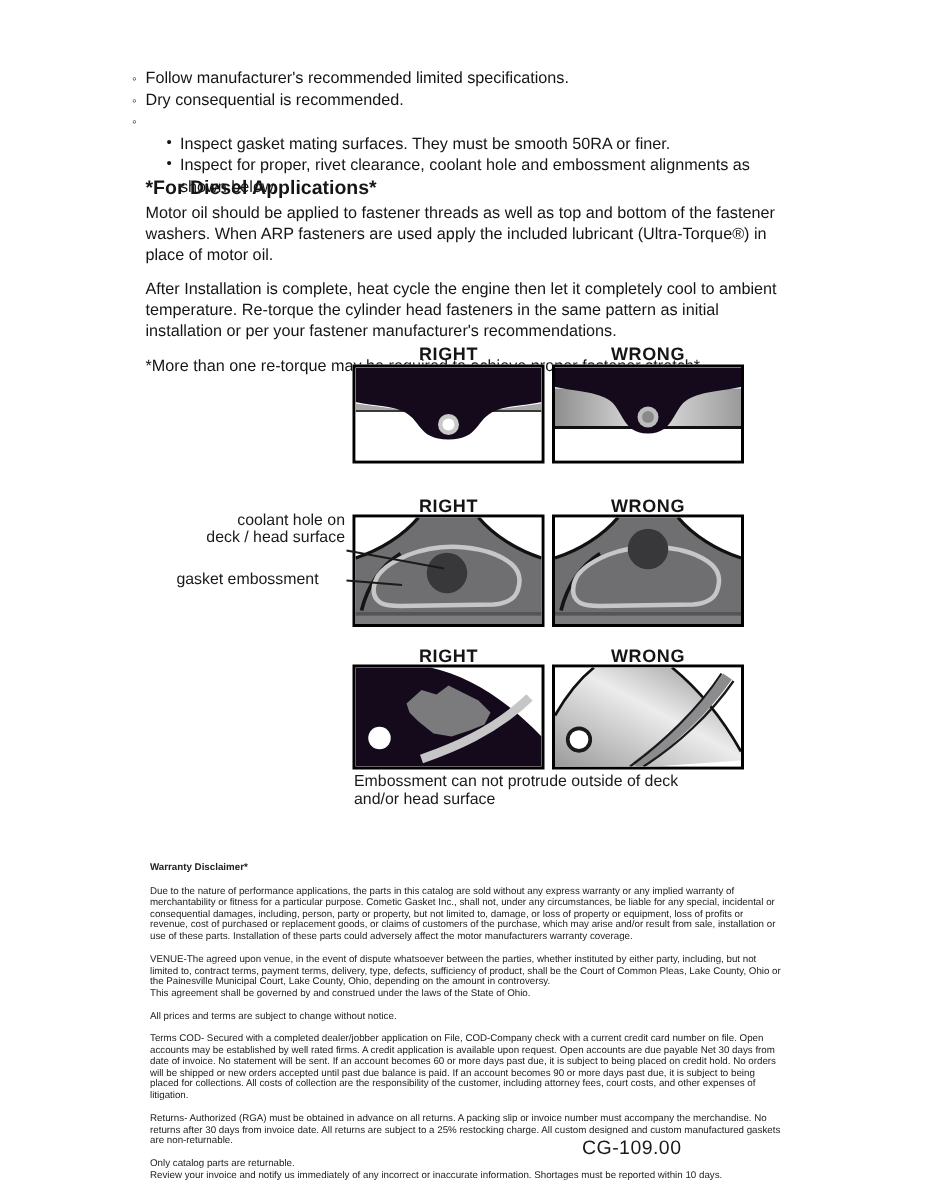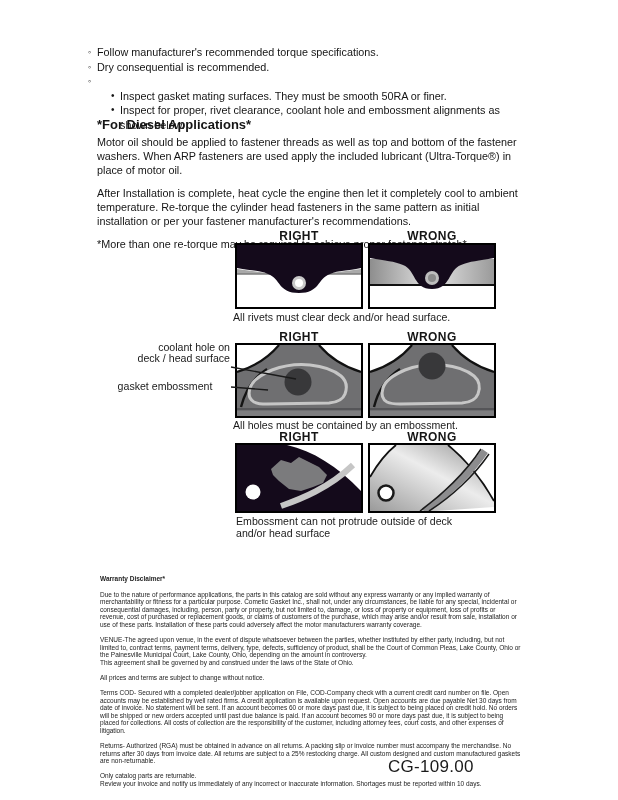--- a/index.html
+++ b/index.html
@@ -31,34 +31,34 @@
   .callout{
     position:absolute; font-size:10.6px; line-height:11px; text-align:right; color:#1a1a1a;
   }
   .leader{position:absolute; pointer-events:none;}
   .footer{
     position:absolute; left:100px; top:575px; width:422px;
     font-size:6.5px; line-height:7.6px; color:#222;
   }
   .footer .fh{font-weight:bold; margin:0 0 8px 0;}
   .footer p{margin:0 0 7.5px 0;}
-  .docnum{position:absolute; left:388px; top:757px; font-size:17px; color:#1a1a1a; letter-spacing:.3px;}
+  .docnum{position:absolute; left:388px; top:757px; font-size:13px; color:#1a1a1a; letter-spacing:.3px;}
   
   .fill-gasket{fill:var(--gasket-black,#140a1b);}
 </style>
 </head>
 <body>
 
 <div class="page">
 
 
   <div class="bullets">
     <div class="b-row">
       <span class="marker">◦</span>
-      <span>Follow manufacturer's recommended torque specifications.</span>
+      <span>Follow manufacturer's recommended limited specifications.</span>
     </div>
     <div class="b-row">
       <span class="marker">◦</span>
       <span>Dry consequential is recommended.</span>
     </div>
     <div class="b-row">
       <span class="marker">◦</span>
     </div>
     <div class="b-row b-sub">
       <span class="marker">•</span>
@@ -101,21 +101,20 @@
         </linearGradient>
       </defs>
       <rect width="124" height="62" fill="#fff"></rect>
       <rect y="14" width="124" height="26" fill="url(#g1)"></rect>
       <path d="M0,40 H124" stroke="#111" stroke-width="2"></path>
       <path class="fill-gasket" d="M0,0 H124 V13 C108,16 100,16 91,20 C78,25 81,44 62,44 C43,44 46,25 33,20 C24,16 16,16 0,13 Z"></path>
       <circle cx="62" cy="33" r="7" fill="#bdbdbd"></circle>
       <circle cx="62" cy="33" r="4" fill="#8a8a8a"></circle>
     </svg>
   </div>
-  <div class="caption" style="left:233px; top:312px; width:280px;">All rivets must clear deck and/or head surface.</div>
 
   <div class="dlabel" style="left:235px; top:330px;">RIGHT</div>
   <div class="dlabel" style="left:368px; top:330px;">WRONG</div>
 
   <div class="callout pre" style="left:100px; top:342px; width:130px;">coolant hole on
 deck / head surface</div>
   <div class="callout" style="left:100px; top:381px; width:130px;text-align:center;">gasket embossment</div>
   <svg class="leader" style="left:110px; top:335px; z-index:5;" width="260" height="65" viewBox="0 0 260 65">
     <line x1="121" y1="32" x2="186" y2="44" stroke="#1a1a1a" stroke-width="1.3"></line>
     <line x1="121" y1="52" x2="158" y2="55" stroke="#1a1a1a" stroke-width="1.3"></line>
@@ -142,21 +141,20 @@
       <rect y="65.5" width="124" height="5.5" fill="#7d7d7f"></rect>
       <path d="M0,0 H42 C32,12 16,22 0,27 Z" fill="#ffffff"></path>
       <path d="M42,0 C32,12 16,22 0,27" stroke="#111" stroke-width="2.2" fill="none"></path>
       <path d="M124,0 H82 C92,12 108,22 124,27 Z" fill="#ffffff"></path>
       <path d="M82,0 C92,12 108,22 124,27" stroke="#111" stroke-width="2.2" fill="none"></path>
       <path d="M4,62 C8,46 16,33 30,24" stroke="#141414" stroke-width="2.4" fill="none"></path>
       <path d="M17,57 Q10,53 13,43 Q16,33 35,25 Q54,18 73,20 Q93,22 104,31 Q112,38 108,49 Q105,57 92,58 L30,59 Q21,59 17,57 Z" fill="none" stroke="var(--embossment-light,#c6c6c6)" stroke-width="3"></path>
       <circle cx="62" cy="21" r="13.5" fill="var(--hole-dark,#38383a)"></circle>
     </svg>
   </div>
-  <div class="caption" style="left:233px; top:420px; width:280px;">All holes must be contained by an embossment.</div>
 
   <div class="dlabel" style="left:235px; top:430px;">RIGHT</div>
   <div class="dlabel" style="left:368px; top:430px;">WRONG</div>
 
   <div class="panel" style="left:235px; top:443px;">
     <svg width="124" height="66" viewBox="0 0 124 66">
       <rect class="fill-gasket" width="124" height="66"></rect>
       <path d="M50,0 H124 V46 C100,21 76,6 50,0 Z" fill="#ffffff"></path>
       <path d="M44,61 C64,54 92,43 116,20" stroke="var(--embossment-light,#c6c6c6)" stroke-width="6" fill="none"></path>
       <polygon points="34,24 44,15 54,18 62,12 72,17 82,22 90,30 86,38 76,42 64,46 52,44 42,36 36,30" fill="#7b7b7d"></polygon>

